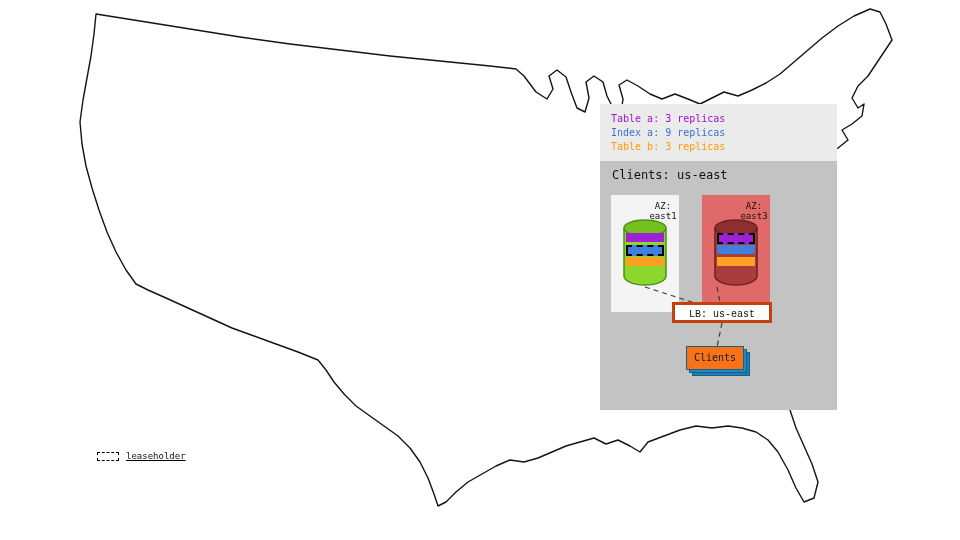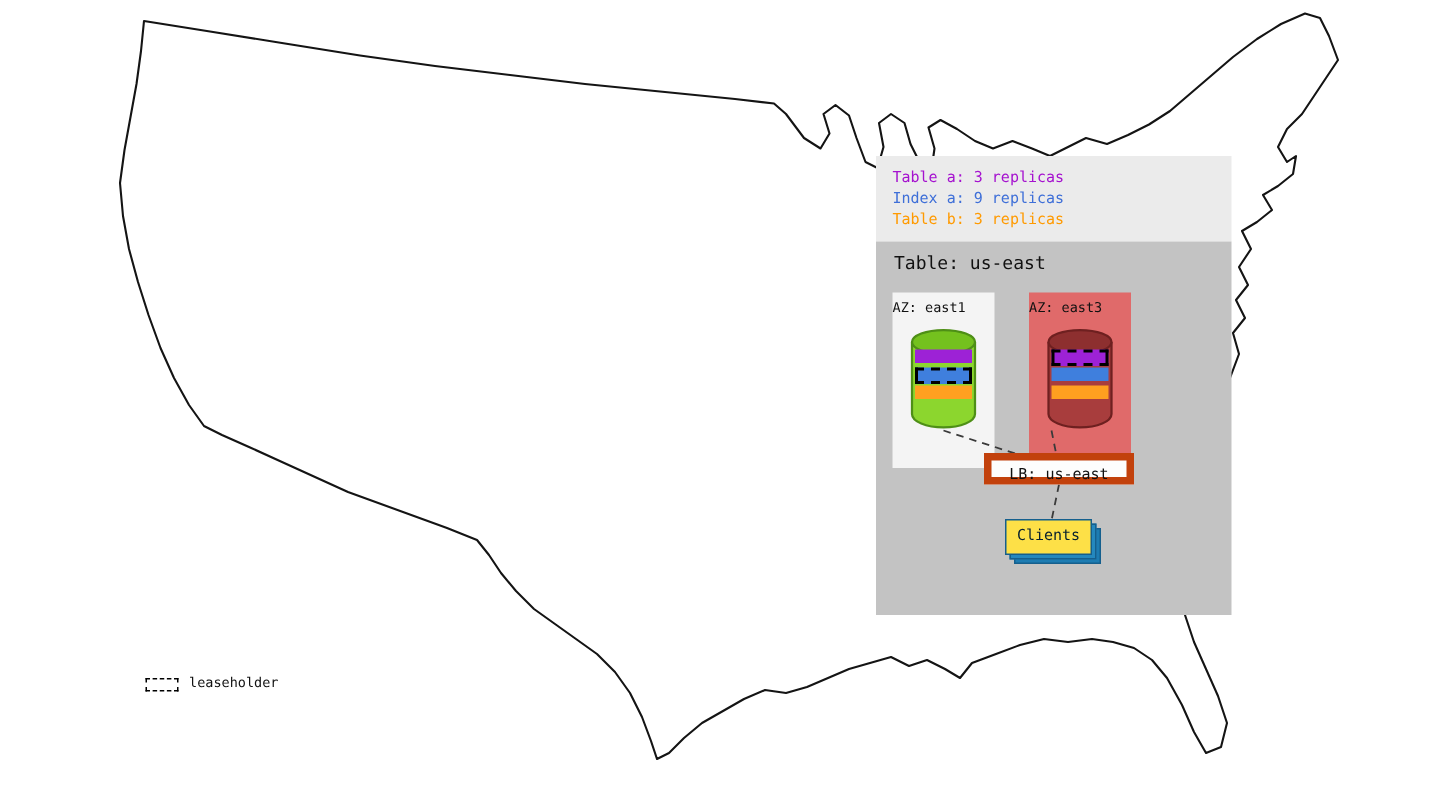--- a/index.html
+++ b/index.html
@@ -1,59 +1,59 @@
 <!DOCTYPE html>
 <html><head>
 <meta charset="utf-8">
 <style>
   html,body{margin:0;padding:0;background:#ffffff;}
   .stage{position:relative;width:960px;height:540px;overflow:hidden;background:#ffffff;
          font-family:"DejaVu Sans Mono",monospace;}
   .map-svg{position:absolute;left:0;top:0;z-index:0;}
 
   
-  .overlay{position:absolute;left:584px;top:104px;width:237px;z-index:2;}
+  .overlay{position:absolute;left:600px;top:104px;width:237px;z-index:2;}
   .legend-box{height:57px;background:#ebebeb;box-sizing:border-box;padding:8px 0 0 11px;}
   .legend-line{font-size:10px;line-height:14px;white-space:pre;}
   .lt-table-a{color:#a511cf;}
   .lt-index-a{color:#3e6fd8;}
   .lt-table-b{color:#ff9a00;}
 
   .region-box{position:relative;height:249px;background:#c3c3c3;}
   .region-title{position:absolute;left:12px;top:7px;font-size:12px;color:#111;}
 
   .az-row{position:absolute;left:11px;top:34px;display:flex;gap:4px;}
   .az-box{position:relative;width:68px;height:117px;background:#f4f4f4;}
   .az-box.failed{background:#e06a6a;margin-left:19px;}
-  .az-label{margin-top:6px;text-align:left;font-size:9px;color:#111;}
+  .az-label{margin-top:6px;text-align:center;font-size:9px;color:#111;padding-left:36px;}
 
   .cylinder{position:absolute;left:10px;top:22px;width:48px;height:72px;}
   .cyl-svg{position:absolute;left:0;top:0;}
   .bar{position:absolute;left:5px;width:38px;height:9px;box-sizing:border-box;}
   .bar.table-a{top:16px;background:#9d22d6;}
   .bar.index-a{top:28px;background:#3f7fdd;}
   .bar.table-b{top:40px;background:#ffa020;}
   .bar.leaseholder{border:2px dashed #000;height:11px;}
 
   .connectors{position:absolute;left:0;top:0;z-index:1;}
 
   .lb-box{position:absolute;left:72px;top:141px;width:100px;height:21px;z-index:2;
-          background:#fdfdfd;border:5px solid #c2410c;box-sizing:border-box;
-          text-align:center;font-size:10px;line-height:19px;color:#111;}
+          background:#fdfdfd;border:3px solid #c2410c;box-sizing:border-box;
+          text-align:center;font-size:10px;line-height:19px;color:#111;font-family:Liberation Mono, monospace;}
 
   .clients-stack{position:absolute;left:86px;top:185px;width:64px;height:30px;z-index:2;}
   .clients-layer{position:absolute;width:58px;height:24px;box-sizing:border-box;
                  border:1px solid #155f8d;}
   .clients-l2{left:6px;top:6px;background:#1d7cb2;}
   .clients-l1{left:3px;top:3px;background:#2488be;}
-  .clients-l0{left:0;top:0;background:#fde047;text-align:center;font-size:10px;
+  .clients-l0{left:0;top:0;background:#f97316;text-align:center;font-size:10px;
               line-height:22px;color:#06202e;}
 
   
-  .lease-key{position:absolute;left:97px;top:451px;z-index:2;display:flex;align-items:center;}
+  .lease-key{position:absolute;left:97px;top:451px;z-index:2;display:flex;align-items:center;text-decoration:underline;}
   .lease-swatch{width:22px;height:9px;box-sizing:border-box;border:1.5px dashed #000;
                 background:#fff;margin-right:7px;}
   .lease-label{font-size:9px;color:#111;}
 </style>
 </head>
 <body>
 
 <div class="stage">
 
   <svg class="map-svg" width="960" height="540" viewBox="0 0 960 540">
@@ -82,21 +82,21 @@
 
   <div class="overlay">
 
     <div class="legend-box">
       <div class="legend-line lt-table-a">Table a: 3 replicas</div>
       <div class="legend-line lt-index-a">Index a: 9 replicas</div>
       <div class="legend-line lt-table-b">Table b: 3 replicas</div>
     </div>
 
     <div class="region-box">
-      <div class="region-title">Table: us-east</div>
+      <div class="region-title">Clients: us-east</div>
 
       <svg class="connectors" width="237" height="249" viewBox="0 0 237 249">
         <line x1="45" y1="126" x2="98" y2="143" stroke="#3a3a3a" stroke-width="1.2" stroke-dasharray="5,4"></line>
         <line x1="117" y1="126" x2="120" y2="141" stroke="#3a3a3a" stroke-width="1.2" stroke-dasharray="5,4"></line>
         <line x1="122" y1="162" x2="117" y2="186" stroke="#3a3a3a" stroke-width="1.2" stroke-dasharray="5,4"></line>
       </svg>
 
       <div class="az-row">
 
         <div class="az-box">

